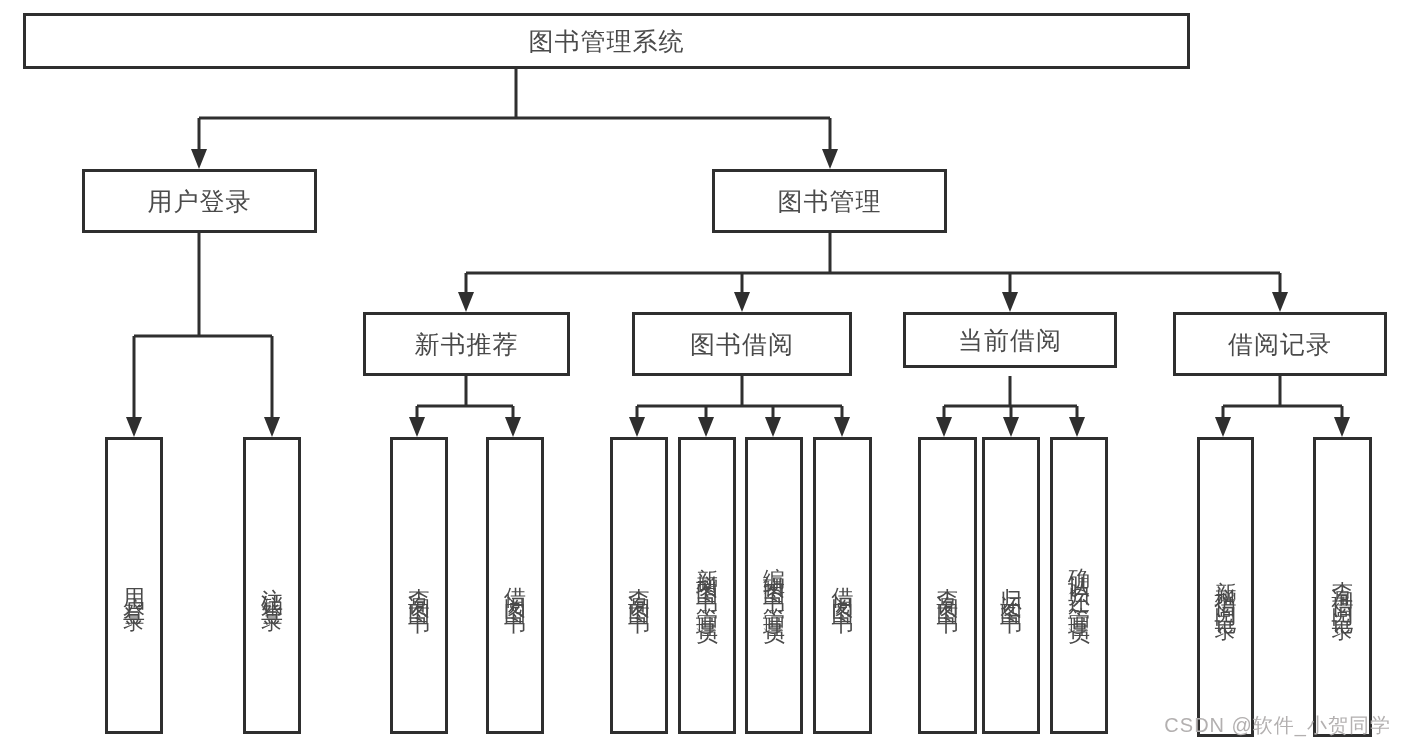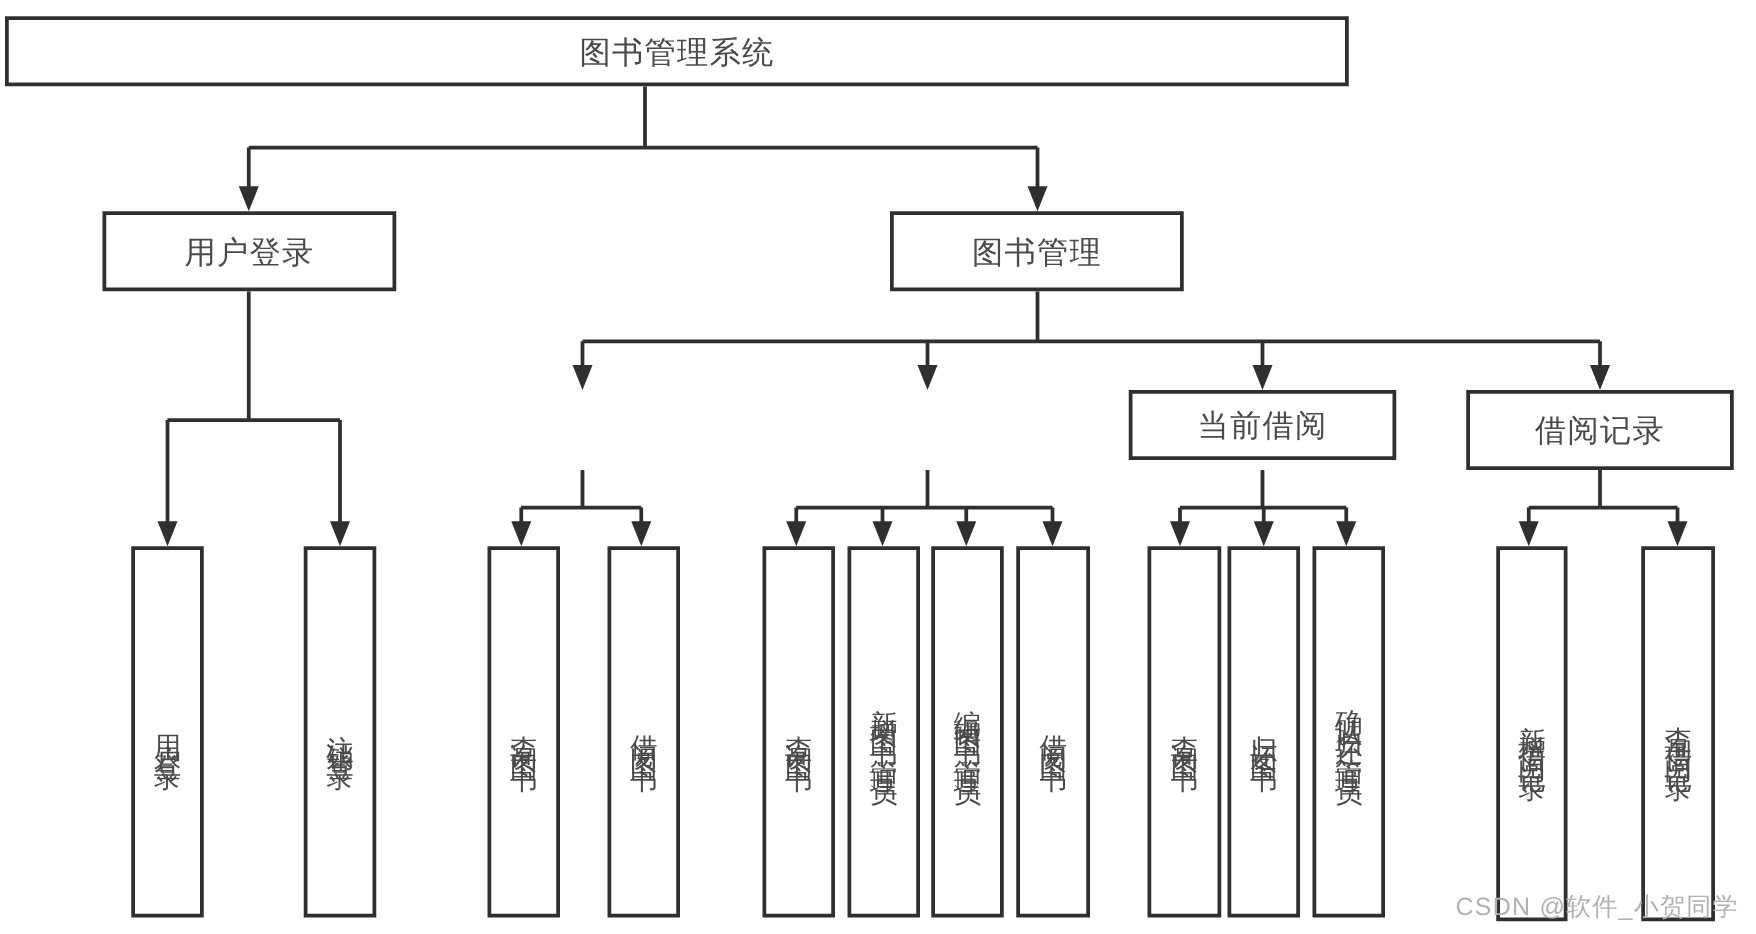--- a/index.html
+++ b/index.html
@@ -101,31 +101,37 @@
         <polygon points="1003,417 1019,417 1011,437" fill="#2f2f2f"></polygon>
         <line x1="1077" y1="406" x2="1077" y2="423" stroke="#2f2f2f" stroke-width="3"></line>
         <polygon points="1069,417 1085,417 1077,437" fill="#2f2f2f"></polygon>
         <line x1="1223" y1="406" x2="1223" y2="423" stroke="#2f2f2f" stroke-width="3"></line>
         <polygon points="1215,417 1231,417 1223,437" fill="#2f2f2f"></polygon>
         <line x1="1342" y1="406" x2="1342" y2="423" stroke="#2f2f2f" stroke-width="3"></line>
         <polygon points="1334,417 1350,417 1342,437" fill="#2f2f2f"></polygon>
       </g>
   </svg>
 
-  <div class="box hbox" style="left:4px;top:13px;width:1075px;height:56px;font-family:Liberation Serif, serif;">
+  <div class="box hbox" style="left:23px;top:13px;width:1167px;height:56px;font-family:Liberation Serif, serif;">
     <span>图书管理系统</span>
   </div>
 
   <div class="box hbox" style="left:82px;top:169px;width:235px;height:64px;">
     <span>用户登录</span>
   </div>
   <div class="box hbox" style="left:712px;top:169px;width:235px;height:64px;justify-content:center;">
     <span>图书管理</span>
   </div>
 
+  <div class="box hbox" style="left:363px;top:312px;width:207px;height:64px;">
+    <span>新书推荐</span>
+  </div>
+  <div class="box hbox" style="left:632px;top:312px;width:220px;height:64px;">
+    <span>图书借阅</span>
+  </div>
   <div class="box hbox" style="left:903px;top:312px;width:214px;height:56px;">
     <span>当前借阅</span>
   </div>
   <div class="box hbox" style="left:1173px;top:312px;width:214px;height:64px;">
     <span>借阅记录</span>
   </div>
 
   <div class="box vbox" style="left:105px;top:437px;width:58px;height:297px;">
     <span>用户登录</span>
   </div>

